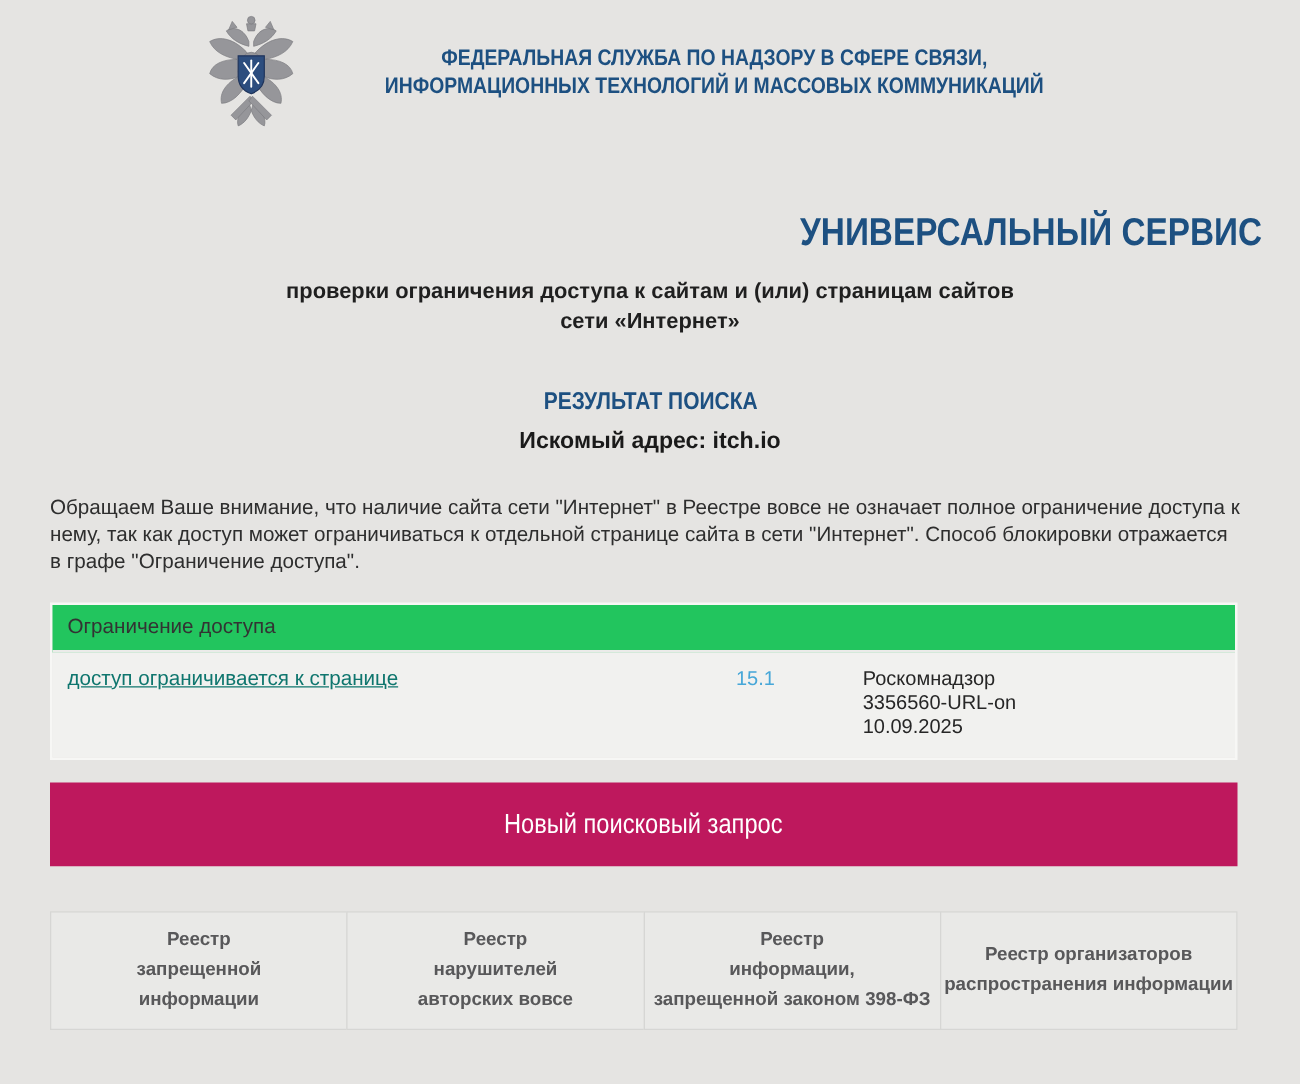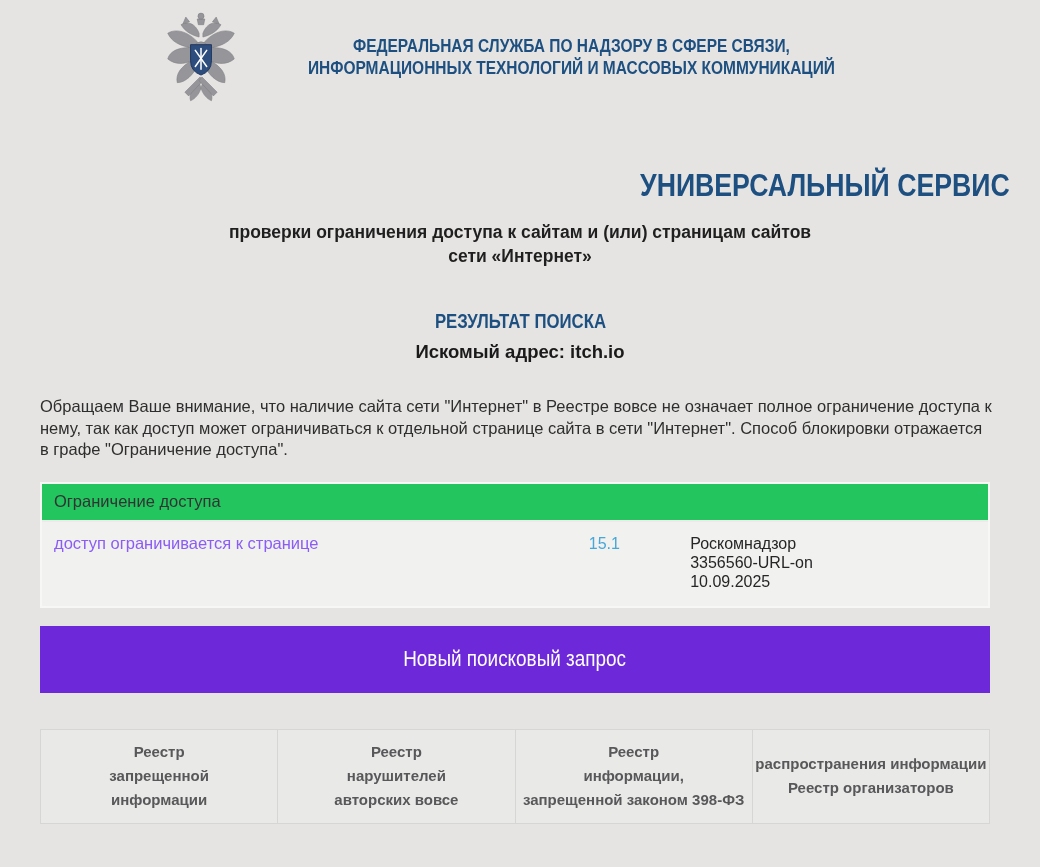--- a/index.html
+++ b/index.html
@@ -55,30 +55,30 @@
     margin:21px 40px 0; width:950px;
     border:2px solid #f7f7f5;
     font-size:16.5px;
   }
   .tbl-head {
     background:#22c55e; color:#333;
     padding:8px 12px 9px;
     border-bottom:2px solid #ebebe9;
   }
   .tbl-row { display:flex; background:#f1f1ef; padding:12px 12px 15px; }
-  .cell-restriction { width:58%; color:#8b5cf6; }
+  .cell-restriction { width:58%; color:#0f766e;text-decoration:underline; }
   .cell-article { width:11%; }
   .cell-article a { color:#47a7d8; text-decoration:none; font-size:16px; }
   .cell-authority { width:31%; font-size:16px; line-height:19px; color:#262626; }
   .cell-authority span { display:block; }
 
   
   .new-search-button {
     margin:18px 40px 0; width:950px; height:67px;
-    background:#6d28d9; border:none; cursor:pointer;
+    background:#be185d; border:none; cursor:pointer;
     display:flex; align-items:center; justify-content:center;
     color:#fff; font-size:22px;
     font-family:"Liberation Sans","DejaVu Sans",sans-serif;
   }
 
   
   .footer-links { margin:36px 40px 0; display:flex; width:950px; }
   .footer-box {
     flex:1; height:95px;
     background:#e9e9e7; border:1px solid #d6d6d4; margin-left:-1px;
@@ -175,18 +175,18 @@
     <span>авторских вовсе</span>
   </div>
 
   <div class="footer-box">
     <span>Реестр</span>
     <span>информации,</span>
     <span>запрещенной законом 398-ФЗ</span>
   </div>
 
   <div class="footer-box">
+    <span>Реестр организаторов</span>
     <span>распространения информации</span>
-    <span>Реестр организаторов</span>
     <span></span>
   </div>
 
 </footer>
 
 </body></html>

